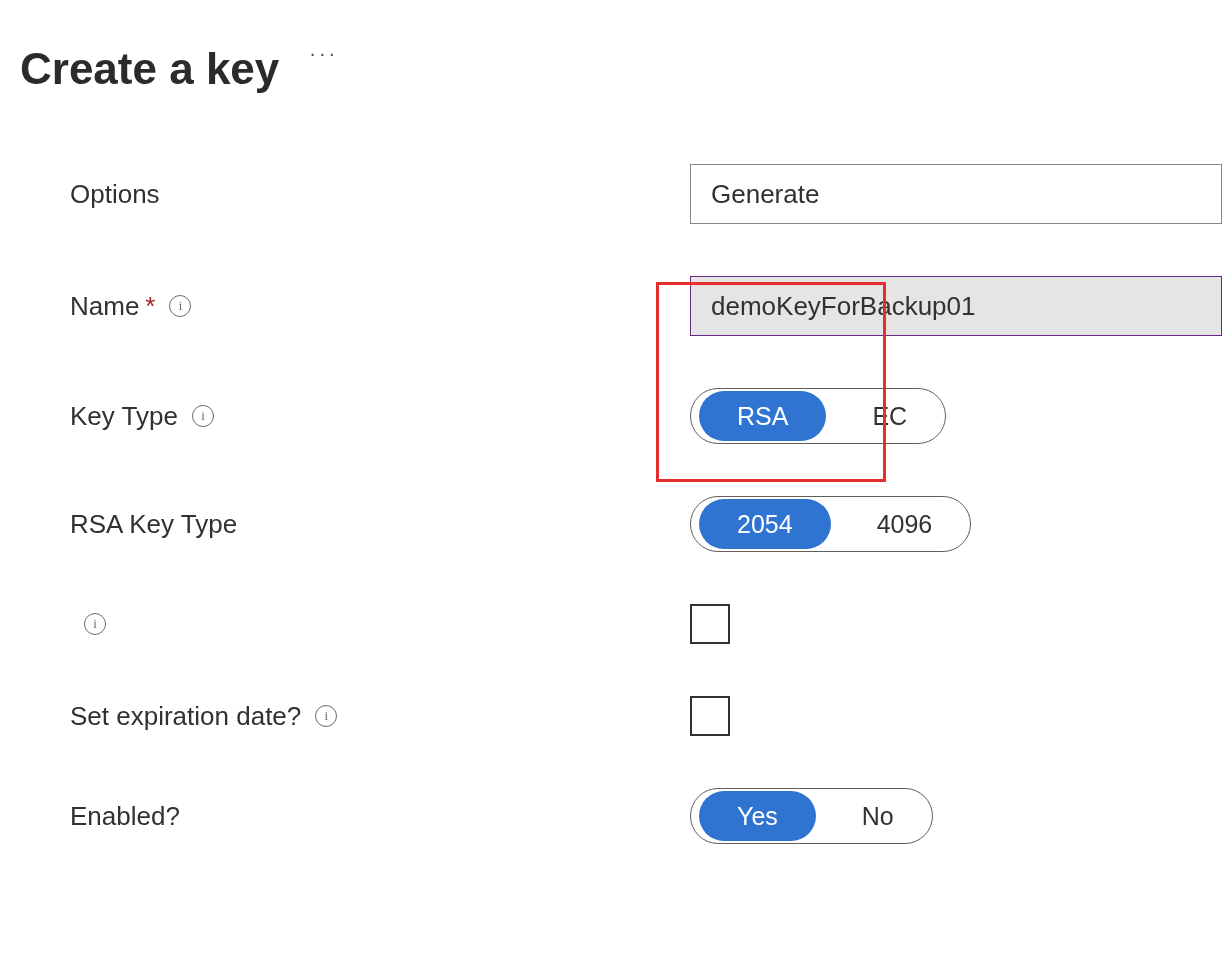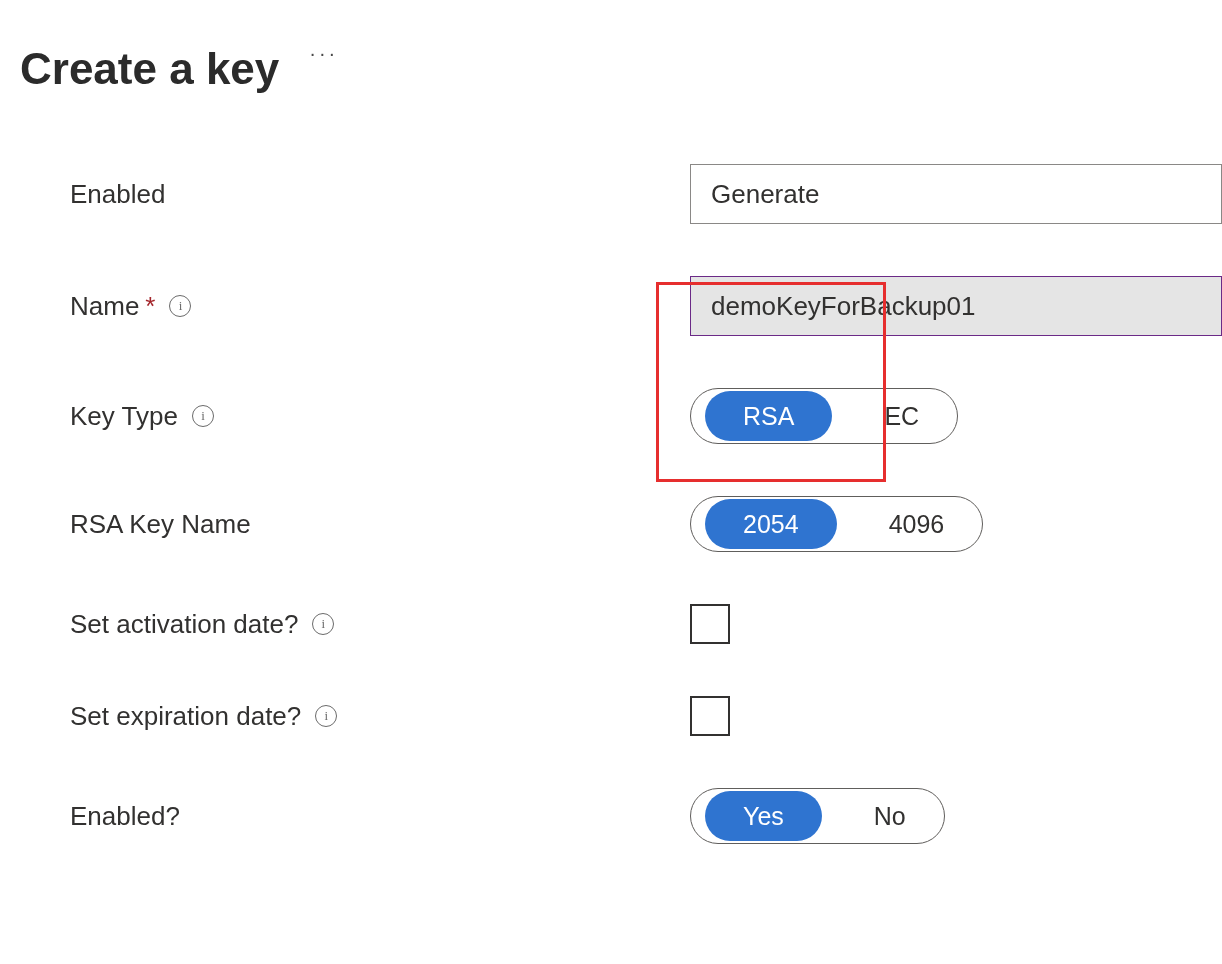--- a/index.html
+++ b/index.html
@@ -113,21 +113,21 @@
       font-size: 25px;
       color: #323130;
       background: #ffffff;
       cursor: pointer;
       border: none;
     }
     .pill-option.selected {
       background: #2f74d0;
       color: #ffffff;
       border-radius: 28px;
-      margin: 14px;
+      margin: 8px;
       height: calc(100% - 4px);
     }
     .pill-option:not(.selected) {
       background: transparent;
     }
     .checkbox {
       width: 40px;
       height: 40px;
       border: 2px solid #323130;
       background: #ffffff;
@@ -148,21 +148,21 @@
 <div class="page-header">
   <h1 class="page-title">Create a key</h1>
   <span class="more-icon">···</span>
 </div>
 
 <div class="form-wrapper">
   <div class="form-container">
 
     <div class="form-row">
       <div class="form-label-col">
-        <span class="form-label">Enabled</span>
+        <span class="form-label">Options</span>
       </div>
       <div class="form-control-col">
         <div class="select-field">
           <span>Generate</span>
         </div>
       </div>
     </div>
 
     <div class="form-row">
       <div class="form-label-col">
@@ -183,33 +183,32 @@
       <div class="form-control-col">
         <div class="pill-group">
           <button class="pill-option selected">RSA</button>
           <button class="pill-option">EC</button>
         </div>
       </div>
     </div>
 
     <div class="form-row">
       <div class="form-label-col">
-        <span class="form-label">RSA Key Name</span>
+        <span class="form-label">RSA Key Type</span>
       </div>
       <div class="form-control-col">
         <div class="pill-group">
           <button class="pill-option selected">2054</button>
           <button class="pill-option">4096</button>
         </div>
       </div>
     </div>
 
     <div class="form-row">
       <div class="form-label-col">
-        <span class="form-label">Set activation date?</span>
         <span class="info-icon">i</span>
       </div>
       <div class="form-control-col">
         <div class="checkbox"></div>
       </div>
     </div>
 
     <div class="form-row">
       <div class="form-label-col">
         <span class="form-label">Set expiration date?</span>

